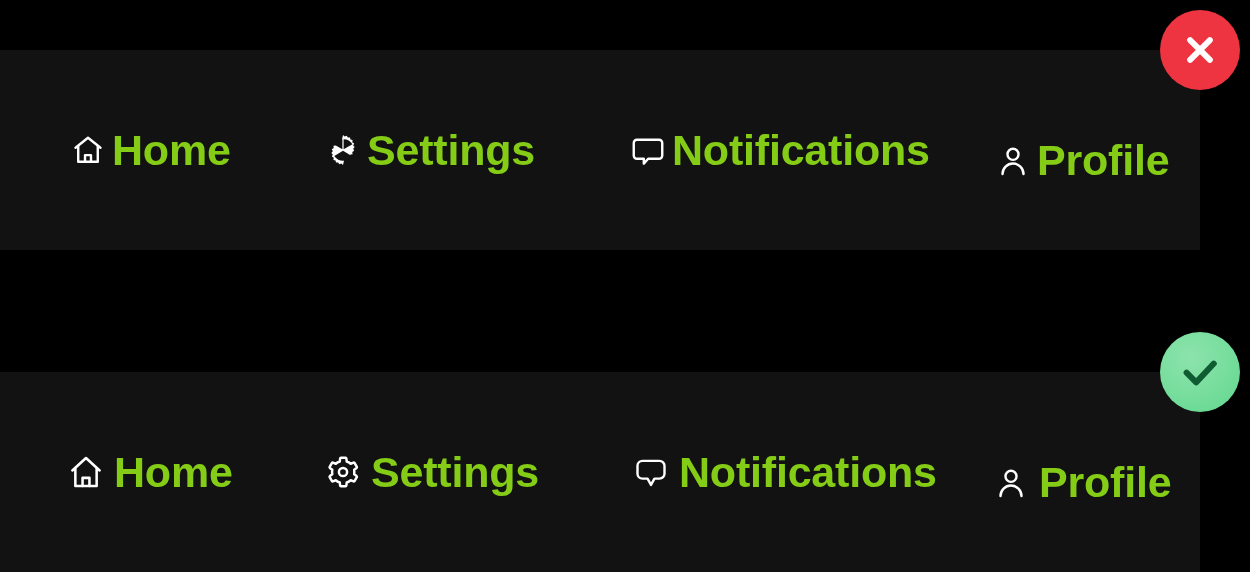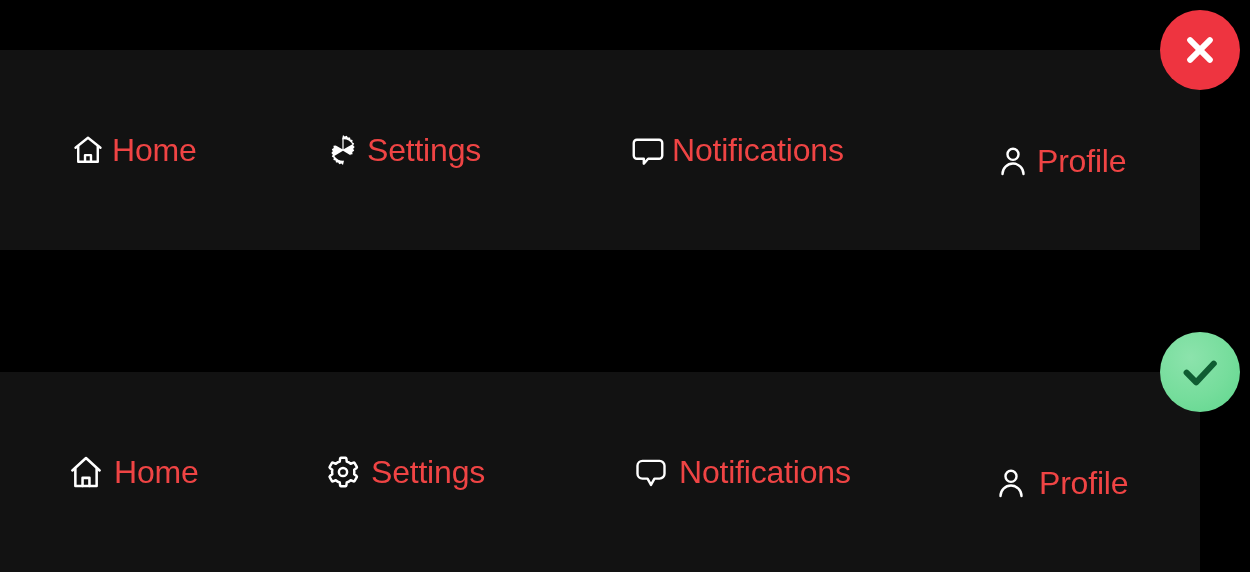--- a/index.html
+++ b/index.html
@@ -77,25 +77,25 @@
     display: inline-flex;
     align-items: center;
     justify-content: center;
     width: 36px;
     height: 36px;
     flex: 0 0 auto;
   }
   .nav-icon svg { display: block; }
 
   .nav-label {
-    font-size: 32px;
-    font-weight: 400;
+    font-size: 43px;
+    font-weight: 700;
     letter-spacing: -0.2px;
     line-height: 1;
-    color: #ef4444;
+    color: #84cc16;
   }
 
   .navbar--rejected .nav-label { margin-left: 6px; }
   .navbar--approved .nav-label { margin-left: 10px; }
 
   
   .badge {
     position: absolute;
     width: 80px;
     height: 80px;

